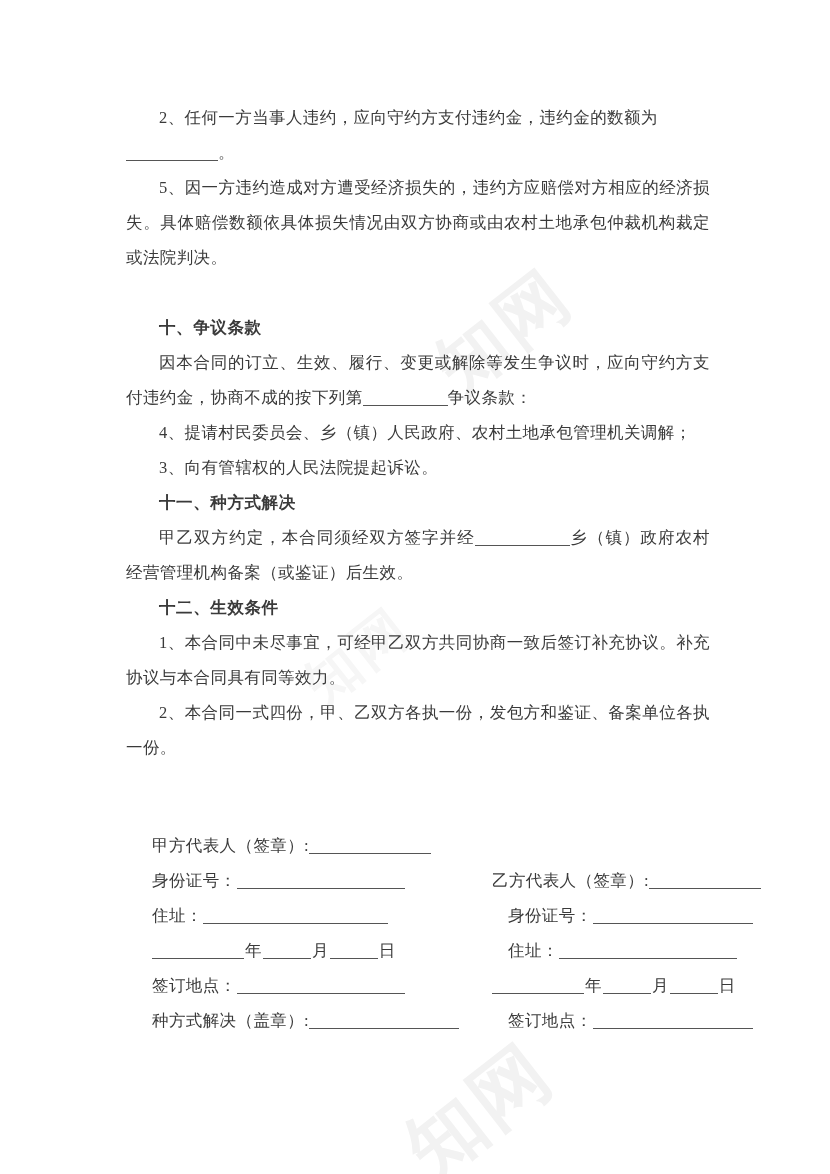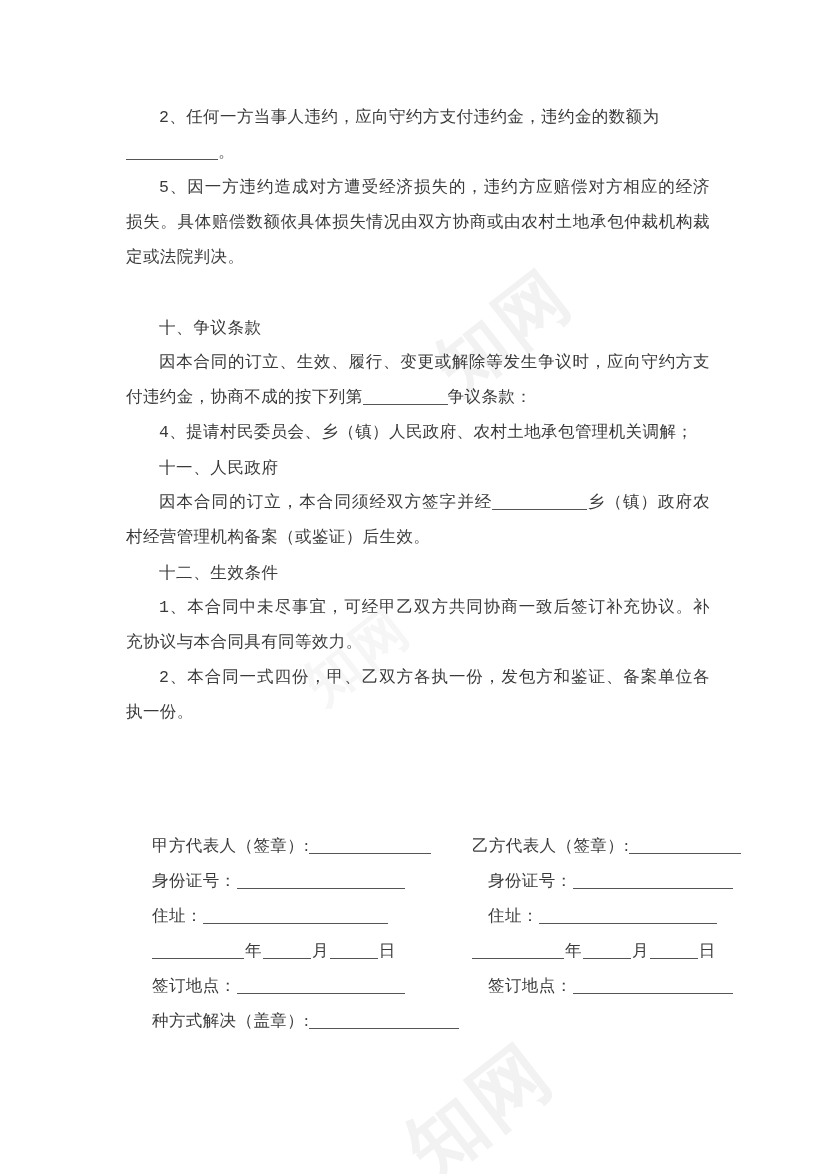--- a/index.html
+++ b/index.html
@@ -42,28 +42,27 @@
     top: 100px;
     width: 584px;
   }
   p.para {
     margin: 0 0 0 0;
     font-size: 16.5px;
     line-height: 35px;
     text-align: justify;
     text-justify: inter-ideograph;
     letter-spacing: 0.4px;
-    font-family: Liberation Mono, monospace;
   }
   p.indent { text-indent: 2em; }
   p.heading {
     margin: 0;
     font-size: 16.5px;
     line-height: 35px;
-    font-weight: 400;
+    font-weight: 700;
     text-indent: 2em;
     letter-spacing: 0.6px;
   }
   .spacer-lg { height: 35px; }
 
   
   .blank {
     display: inline-block;
     border-bottom: 1.3px solid #555;
     vertical-align: -3px;
@@ -74,21 +73,22 @@
 
   
   .sig-area {
     position: absolute;
     left: 0;
     top: 828px;
     width: 830px;
   }
   .sig-cols {
     display: flex;
-    align-items: flex-start;
+    align-items: flex-end;
+    gap: 20px;
   }
   .sig-col-left {
     margin-left: 152px;
     width: 320px;
   }
   .sig-col-right {
     width: 330px;
   }
   .sig-row {
     font-size: 16.5px;
@@ -138,24 +138,25 @@
 
       <div class="spacer-lg"></div>
 
       <p class="heading">十、争议条款</p>
 
       <p class="para indent"><span>因本合同的订立、生效、履行、变更或解除等发生争议时，应向守约方支付违约金，协商不成的按下列第</span><span class="blank b-85"></span><span>争议条款：</span></p>
 
       <p class="para indent">4、提请村民委员会、乡（镇）人民政府、农村土地承包管理机关调解；</p>
 
 
-
-      <p class="heading">十一、人民政府</p>
-
-      <p class="para indent"><span>因本合同的订立，本合同须经双方签字并经</span><span class="blank b-95"></span><span>乡（镇）政府农村经营管理机构备案（或鉴证）后生效。</span></p>
+      <p class="para indent">3、向有管辖权的人民法院提起诉讼。</p>
+
+      <p class="heading">十一、种方式解决</p>
+
+      <p class="para indent"><span>甲乙双方约定，本合同须经双方签字并经</span><span class="blank b-95"></span><span>乡（镇）政府农村经营管理机构备案（或鉴证）后生效。</span></p>
 
       <p class="heading">十二、生效条件</p>
 
       <p class="para indent">1、本合同中未尽事宜，可经甲乙双方共同协商一致后签订补充协议。补充协议与本合同具有同等效力。</p>
 
       <p class="para indent">2、本合同一式四份，甲、乙双方各执一份，发包方和鉴证、备案单位各执一份。</p>
 
     </div>
 
     <div class="sig-area">

